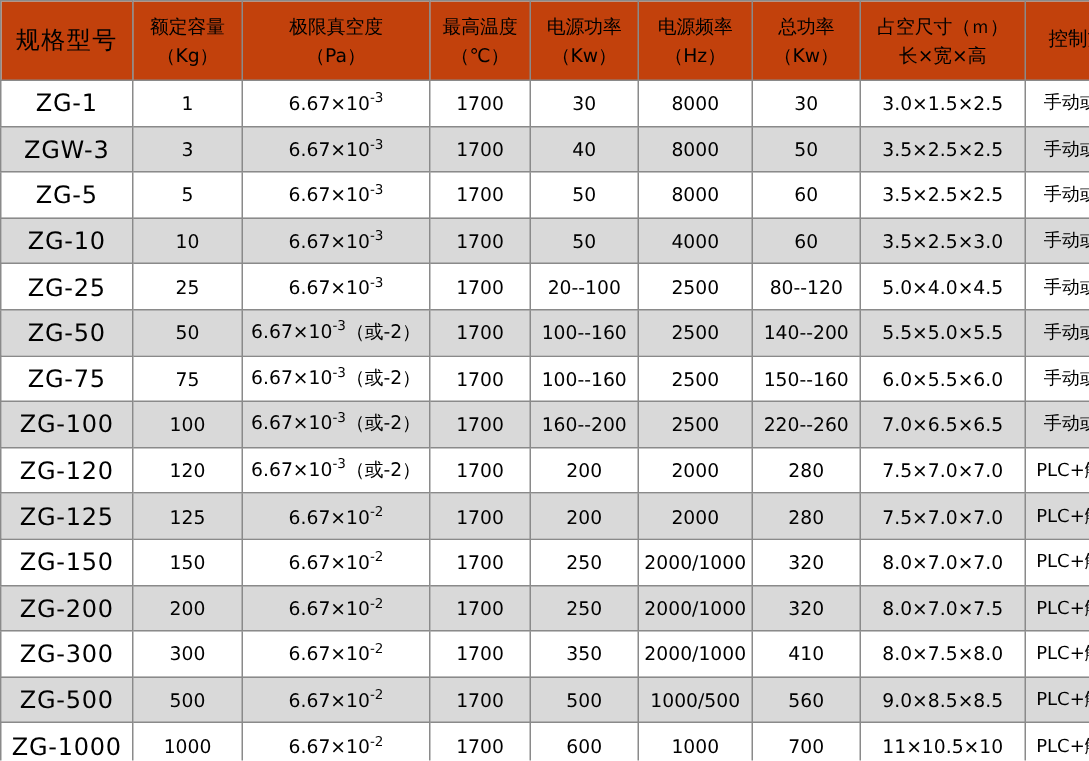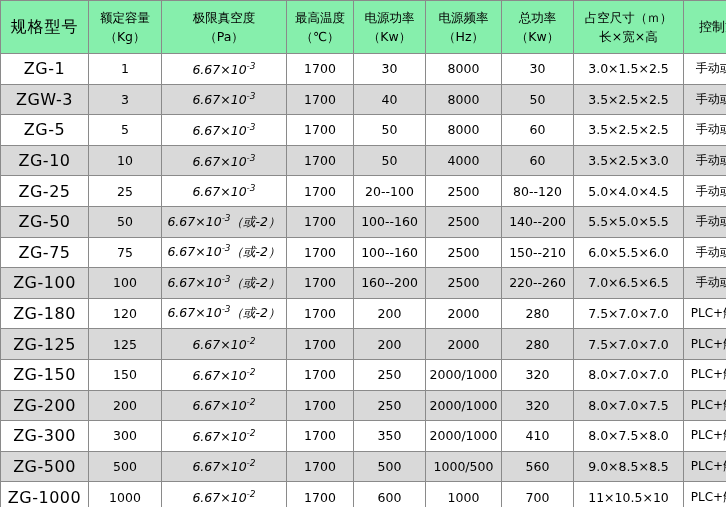--- a/index.html
+++ b/index.html
@@ -21,21 +21,21 @@
   table.spec td, table.spec th {
     border: 1px solid #8a8a8a;
     text-align: center;
     vertical-align: middle;
     font-weight: normal;
     color: #000;
     padding: 0;
   }
   
   tr.head td {
-    background: #86efac;
+    background: #c2410c;
     height: 52px;
     font-size: 12.5px;
     line-height: 1.55;
   }
   tr.head td.model {
     font-size: 16px;
     letter-spacing: 1px;
   }
   tr.head td.ctrl {
     font-size: 13px;
@@ -54,21 +54,20 @@
   tr.norm td {
     background: #ffffff;
   }
   td.c-model {
     font-size: 16px;
     letter-spacing: 0.5px;
   }
   td.c-vac {
     font-size: 12.5px;
     white-space: nowrap;
-    font-style: italic;
   }
   td.c-ctrl {
     font-size: 12px;
   }
   sup {
     font-size: 9px;
     vertical-align: super;
   }
   
   col.w-model { width: 88px; }
@@ -201,37 +200,37 @@
         <td>5.5×5.0×5.5</td>
         <td class="c-ctrl">手动或PLC</td>
       </tr>
       <tr class="norm">
         <td class="c-model">ZG-75</td>
         <td>75</td>
         <td class="c-vac"><span>6.67×10</span><sup>-3</sup><span>（或-2）</span></td>
         <td>1700</td>
         <td>100--160</td>
         <td>2500</td>
-        <td>150--210</td>
+        <td>150--160</td>
         <td>6.0×5.5×6.0</td>
         <td class="c-ctrl">手动或PLC</td>
       </tr>
       <tr class="alt">
         <td class="c-model">ZG-100</td>
         <td>100</td>
         <td class="c-vac"><span>6.67×10</span><sup>-3</sup><span>（或-2）</span></td>
         <td>1700</td>
         <td>160--200</td>
         <td>2500</td>
         <td>220--260</td>
         <td>7.0×6.5×6.5</td>
         <td class="c-ctrl">手动或PLC</td>
       </tr>
       <tr class="norm">
-        <td class="c-model">ZG-180</td>
+        <td class="c-model">ZG-120</td>
         <td>120</td>
         <td class="c-vac"><span>6.67×10</span><sup>-3</sup><span>（或-2）</span></td>
         <td>1700</td>
         <td>200</td>
         <td>2000</td>
         <td>280</td>
         <td>7.5×7.0×7.0</td>
         <td class="c-ctrl">PLC+触摸屏</td>
       </tr>
       <tr class="alt">

